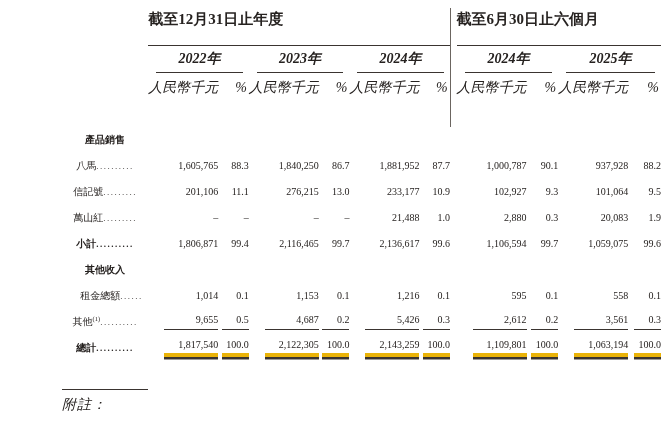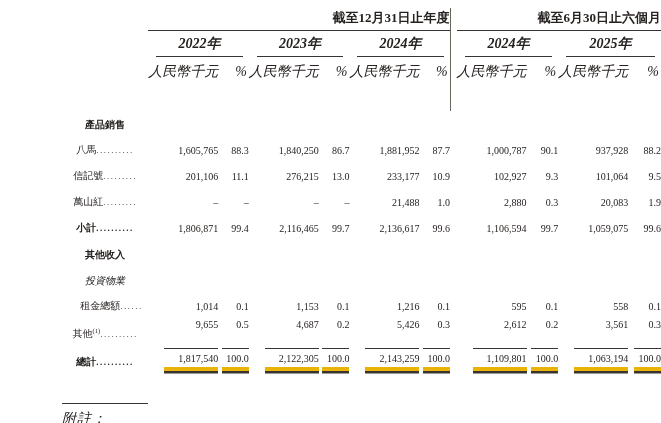--- a/index.html
+++ b/index.html
@@ -22,22 +22,22 @@
   col.c-a2{width:62px;} col.c-p2{width:34px;}
   col.c-a3{width:58px;} col.c-p3{width:34px;}
   col.c-sp{width:12px;}
   col.c-a4{width:52px;} col.c-p4{width:36px;}
   col.c-a5{width:58px;} col.c-p5{width:38px;}
 
   
   thead th{vertical-align:bottom;}
   .grp-row th{padding-top:2px;}
   .grp-line{
-    font-size:13px;font-weight:bold;text-align:right;
-    border-bottom:1px solid #3a3430;padding-bottom:4px;line-height:1.2;
+    font-size:15px;font-weight:bold;text-align:left;
+    border-bottom:1px solid #3a3430;padding-bottom:17px;line-height:1.2;
   }
   .year-row th{padding-top:5px;}
   .year-line{
     font-size:14px;font-weight:bold;text-align:center;
     border-bottom:1px solid #3a3430;padding-bottom:4px;margin:0 6px 0 8px;line-height:1.2;font-style:italic;
   }
   .unit-row th{padding:7px 0 30px;font-size:14px;font-style:italic;text-align:right;line-height:1.2;}
   .unit-row th.pct-h{padding-right:2px;}
   th.vline{border-left:1px solid #6b6560;}
 
@@ -46,21 +46,21 @@
   td.lbl-cell{text-align:center;overflow:visible;}
   td.lbl-cell .dots{letter-spacing:1.5px;font-size:9px;}
   td.lbl-cell sup{font-size:6.5px;vertical-align:super;line-height:0;}
   tr.bold td.lbl-cell{font-weight:bold;}
   tr.italic td.lbl-cell{font-style:italic;}
   td.lbl-cell.indent{padding-left:13px;}
   td.amount,td.pct{text-align:right;}
   .val{display:inline-block;text-align:right;}
   td.amount .val{min-width:54px;}
   td.pct .val{min-width:27px;}
-  .rule-single{border-bottom:1px solid #3a3430;padding-bottom:18px;}
+  .rule-single{border-bottom:1px solid #3a3430;padding-bottom:4px;}
   .rule-double{border-bottom:4px solid #eab308;box-shadow:0 2.5px 0 0 #3a3430;padding-bottom:3px;}
 
   
   .footnote{margin-top:28px;}
   .fn-line{width:86px;border-top:1.3px solid #3a3430;margin-bottom:6px;}
   .fn-label{font-size:14px;font-style:italic;letter-spacing:1px;}
 </style>
 </head>
 <body>
 
@@ -184,24 +184,20 @@
           <td></td>
           <td class="amount"><span class="val">1,106,594</span></td>
           <td class="pct"><span class="val">99.7</span></td>
           <td class="amount"><span class="val">1,059,075</span></td>
           <td class="pct"><span class="val">99.6</span></td>
         </tr>
         <tr class="bold">
           <td class="lbl-cell"><span>其他收入</span></td>
           <td colspan="11"></td>
         </tr>
-        <tr class="italic">
-          <td class="lbl-cell"><span>投資物業</span></td>
-          <td colspan="11"></td>
-        </tr>
         <tr>
           <td class="lbl-cell indent"><span>租金總額</span><span class="dots">......</span></td>
           <td class="amount"><span class="val">1,014</span></td>
           <td class="pct"><span class="val">0.1</span></td>
           <td class="amount"><span class="val">1,153</span></td>
           <td class="pct"><span class="val">0.1</span></td>
           <td class="amount"><span class="val">1,216</span></td>
           <td class="pct"><span class="val">0.1</span></td>
           <td></td>
           <td class="amount"><span class="val">595</span></td>

